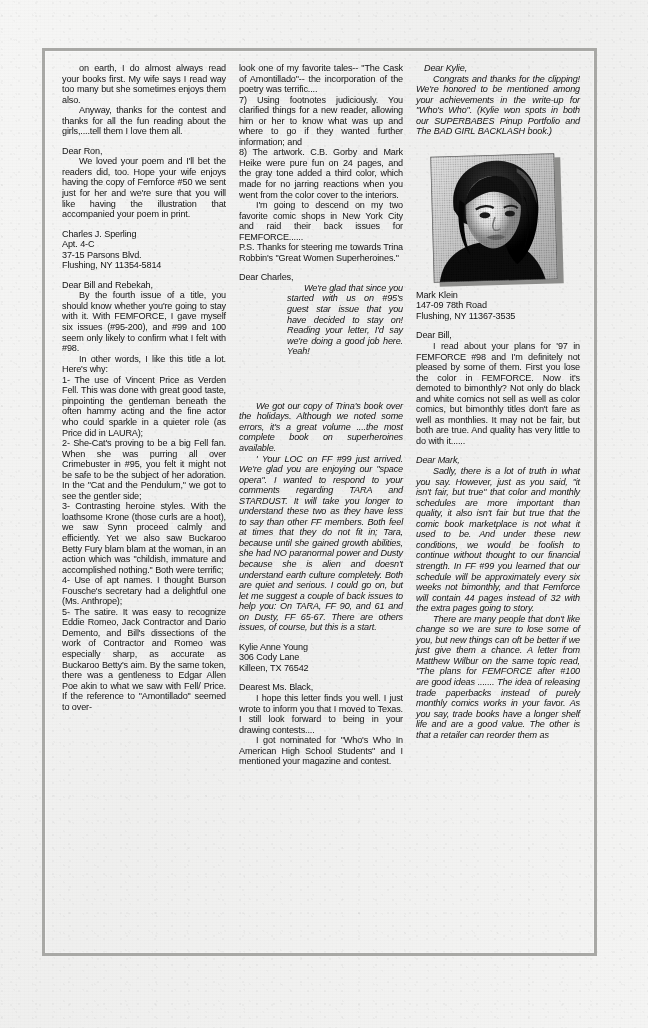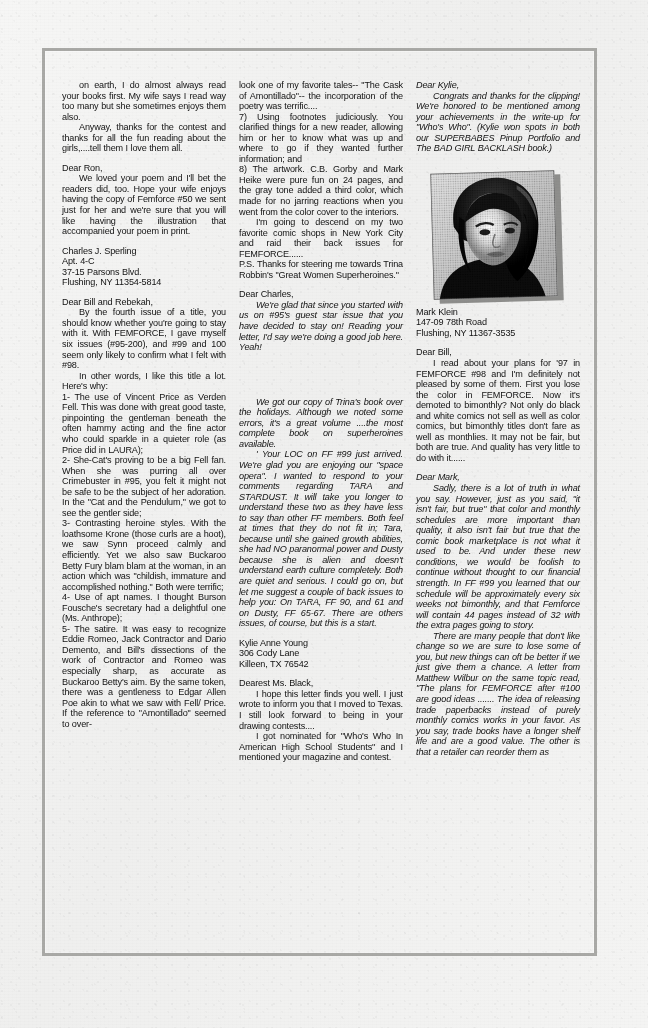--- a/index.html
+++ b/index.html
@@ -51,21 +51,21 @@
     height: 908px;
     border: 3px solid #a9a9a6;
     box-sizing: border-box;
     box-shadow: inset 0 0 0 1px rgba(255,255,255,0.35);
   }
 
   
   #columns {
     position: absolute;
     left: 62px;
-    top: 80px;
+    top: 63px;
     width: 520px;
     height: 880px;
     display: flex;
     gap: 13px;
     align-items: flex-start;
   }
   .column {
     width: 164px;
     flex: 0 0 164px;
     position: relative;
@@ -165,34 +165,34 @@
         <p class="para noindent">5- The satire.  It was easy to recognize Eddie Romeo, Jack Contractor and Dario Demento, and Bill's dissections of the work of Contractor and Romeo was especially sharp, as accurate as Buckaroo Betty's aim. By the same token, there was a gentleness to Edgar Allen Poe akin to what we saw with Fell/ Price.  If the reference to "Amontillado" seemed to over-</p>
       </div>
     <div class="column">
         <p class="para noindent">look one of my favorite tales-- "The Cask of Amontillado"-- the incorporation of the poetry was terrific....</p>
         <p class="para noindent">7) Using footnotes judiciously. You clarified things for a new reader, allowing him or her to know what was up and where to go if they wanted further information; and</p>
         <p class="para noindent">8) The artwork. C.B. Gorby and Mark Heike were pure fun on 24 pages, and the gray tone added a third color, which made for no jarring reactions when you went from the color cover to the interiors.</p>
         <p class="para">I'm going to descend on my two favorite comic shops in New York City and raid their back issues for FEMFORCE......</p>
         <p class="para noindent">P.S.  Thanks for steering me towards Trina Robbin's "Great Women Superheroines."</p>
         <div class="gap"></div>
         <p class="salutation" style="">Dear Charles,</p>
-        <p class="para" style="font-style: italic;">We're glad that since you started with us on #95's guest star issue that you have decided to stay on! Reading your letter, I'd say we're doing a good job here.  Yeah!</p>
+        <p class="para" style="font-style: italic; margin-left: 48px;">We're glad that since you started with us on #95's guest star issue that you have decided to stay on! Reading your letter, I'd say we're doing a good job here.  Yeah!</p>
         <p class="para" style="font-style: italic; margin-top: 44px;">We got our copy of Trina's book over the holidays.  Although we noted some errors, it's a great volume ....the most complete book on superheroines available.</p>
         <p class="para" style="font-style: italic;">' Your LOC on FF #99 just arrived.  We're glad you are enjoying our "space opera".  I wanted to respond to your comments regarding TARA and STARDUST.   It will take you longer to understand these two as they have less to say than other FF members.  Both feel at times that they do not fit in; Tara, because until she gained growth abilities, she had NO paranormal power and Dusty because she is alien and doesn't understand earth culture completely.     Both are quiet and serious.  I could go on, but let me suggest a couple of back issues to help you: On TARA, FF 90, and 61 and on Dusty, FF 65-67.  There are others issues, of course, but this is a start.</p>
         <div class="gap"></div>
         <p class="addr">Kylie Anne Young
 306 Cody Lane
 Killeen, TX  76542</p>
         <div class="gap"></div>
         <p class="salutation">Dearest Ms. Black,</p>
         <p class="para">I hope this letter finds you well. I just wrote to inform you that I moved to Texas.  I still look forward to being in your drawing contests....</p>
         <p class="para">I got nominated for "Who's Who In American High School Students" and I mentioned your magazine and contest.</p>
       </div>
     <div class="column">
-        <p class="salutation" style="font-style: italic;">Dear Kylie,</p>
+        <p class="salutation" style="font-style: italic; margin-left: 8px;">Dear Kylie,</p>
         <p class="para" style="font-style: italic;">Congrats and thanks for the clipping!  We're honored to be mentioned among your achievements in the write-up for "Who's Who".  (Kylie won spots in both our SUPERBABES Pinup Portfolio and The BAD GIRL BACKLASH book.)</p>
         <div id="photo-block">
           <div id="reader-photo-shadow"></div>
           <div id="reader-photo">
             <svg viewBox="0 0 124 126" preserveAspectRatio="none">
               <defs>
                 <radialGradient id="skin" cx="42%" cy="46%" r="42%">
                   <stop offset="0%" stop-color="#f3f1ee"></stop>
                   <stop offset="55%" stop-color="#d6d2cd"></stop>
                   <stop offset="100%" stop-color="#8e8a86"></stop>

